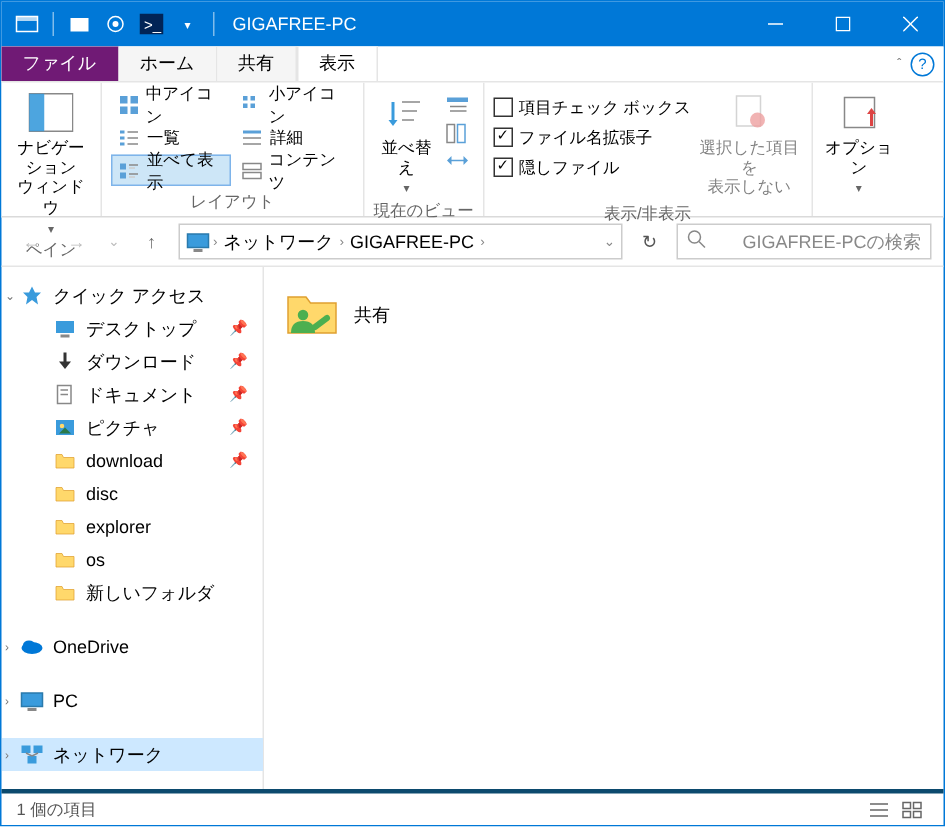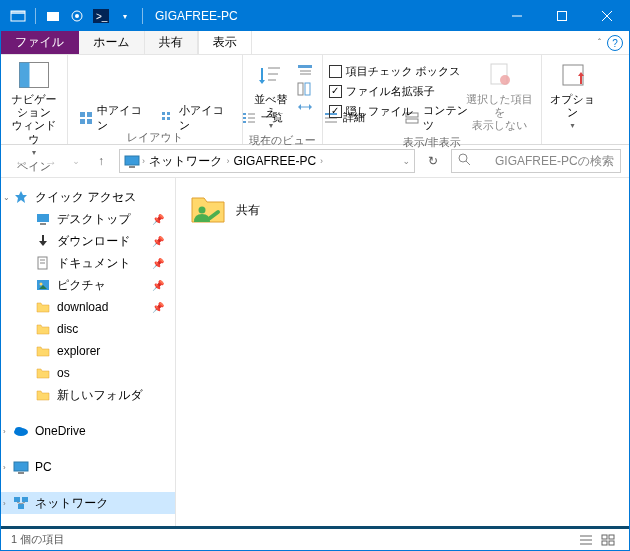--- a/index.html
+++ b/index.html
@@ -146,21 +146,21 @@
             </span>
           <span style="white-space:pre-line;">ナビゲーション
 ウィンドウ</span>
           <span style="font-size:8px;color:#666;">▾</span>
         </div>
       </div>
       <div class="rgroup-label">ペイン</div>
     </div>
 
     <div class="rgroup" style="width:175px;">
-      <div class="rgroup-body" style="flex-direction:row;gap:1px;margin-top:48px;">
+      <div class="rgroup-body" style="flex-direction:column;gap:1px;">
         <div style="display:flex;gap:2px;">
           <div class="smallbtn" style="width:80px;">
               <span class="icon16">
                 <svg width="14" height="14">
                   <rect x="1" y="1" width="5" height="5" fill="#5aa0d8"></rect>
                   <rect x="8" y="1" width="5" height="5" fill="#5aa0d8"></rect>
                   <rect x="1" y="8" width="5" height="5" fill="#5aa0d8"></rect>
                   <rect x="8" y="8" width="5" height="5" fill="#5aa0d8"></rect>
                 </svg>
               </span>
@@ -197,20 +197,33 @@
                 <svg width="14" height="14">
                   <line x1="1" y1="3" x2="13" y2="3" stroke="#5aa0d8" stroke-width="2"></line>
                   <line x1="1" y1="7" x2="13" y2="7" stroke="#888"></line>
                   <line x1="1" y1="11" x2="13" y2="11" stroke="#888"></line>
                 </svg>
               </span>
               <span>詳細</span>
             </div>
         </div>
         <div style="display:flex;gap:2px;">
+          <div class="smallbtn selected" style="width:80px;">
+              <span class="icon16">
+                <svg width="14" height="14">
+                  <rect x="1" y="2" width="4" height="4" fill="#5aa0d8"></rect>
+                  <line x1="7" y1="3" x2="13" y2="3" stroke="#888"></line>
+                  <line x1="7" y1="5" x2="11" y2="5" stroke="#ccc"></line>
+                  <rect x="1" y="8" width="4" height="4" fill="#5aa0d8"></rect>
+                  <line x1="7" y1="9" x2="13" y2="9" stroke="#888"></line>
+                  <line x1="7" y1="11" x2="11" y2="11" stroke="#ccc"></line>
+                </svg>
+              </span>
+              <span>並べて表示</span>
+            </div>
           <div class="smallbtn" style="width:80px;">
               <span class="icon16">
                 <svg width="14" height="14">
                   <rect x="1" y="2" width="12" height="4" fill="none" stroke="#888"></rect>
                   <rect x="1" y="8" width="12" height="4" fill="none" stroke="#888"></rect>
                 </svg>
               </span>
               <span>コンテンツ</span>
             </div>
         </div>

